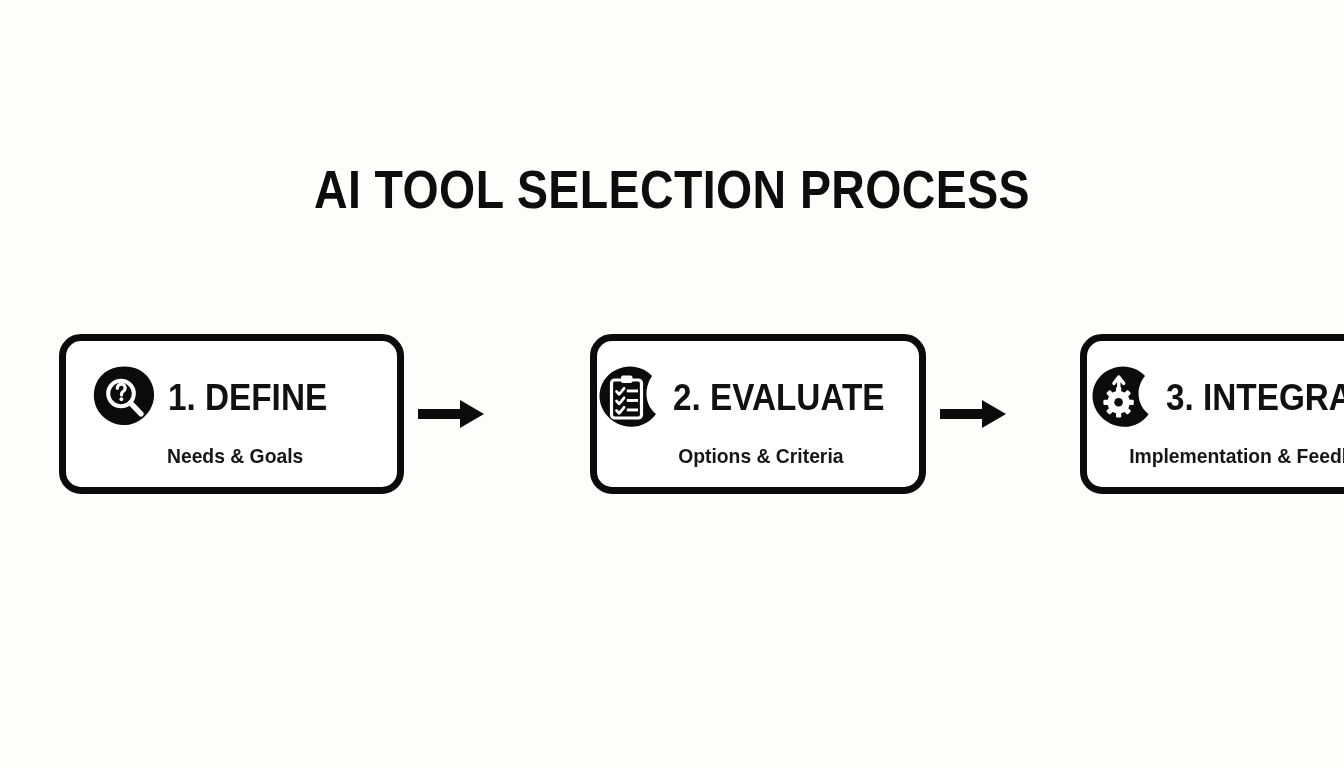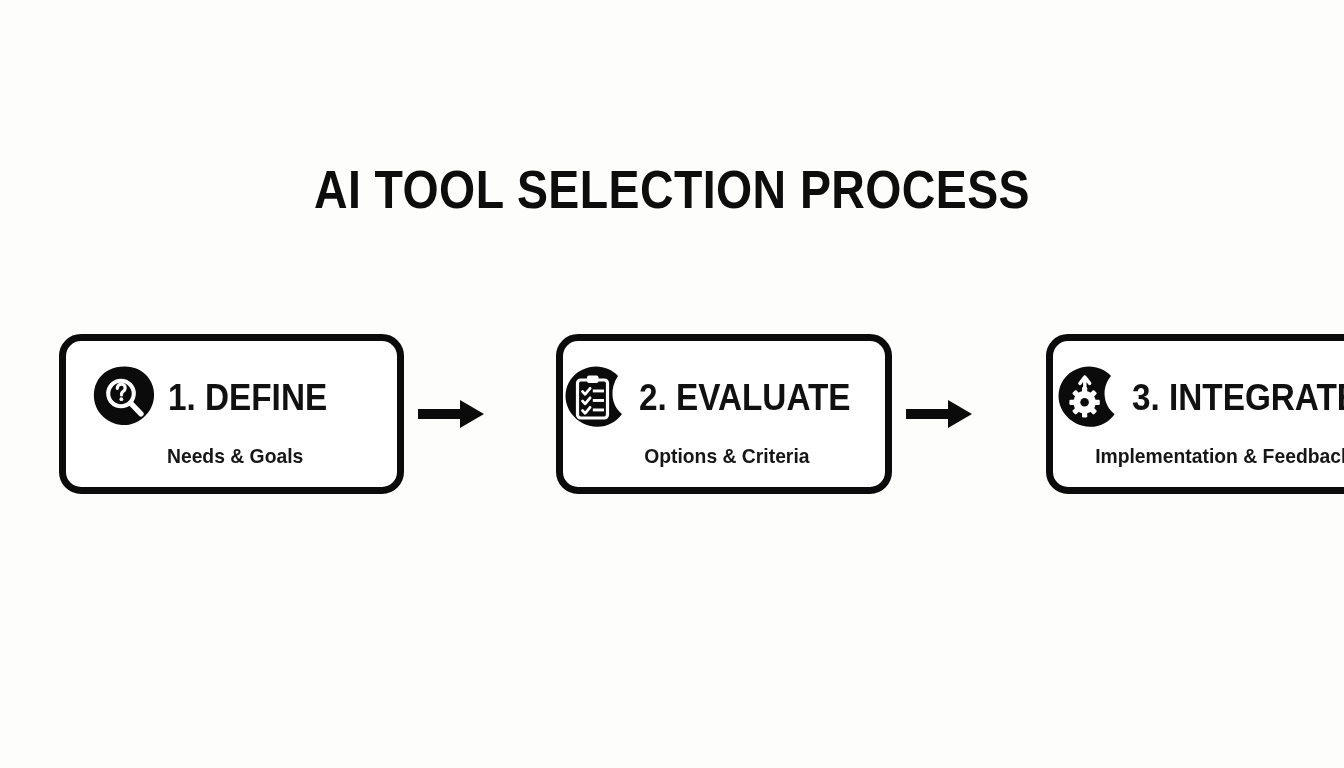--- a/index.html
+++ b/index.html
@@ -107,21 +107,21 @@
     font-size: 21px;
     color: #161616;
     white-space: nowrap;
     margin-top: 14px;
     transform: scaleX(0.92);
     line-height: 1;
   }
 
   
   .card-1 { width: 345px; margin-left: 59px; }
-  .card-2 { width: 336px; margin-left: 56px; }
+  .card-2 { width: 336px; margin-left: 90px; }
   .card-3 { width: 348px; margin-left: 58px; }
 
   .card-1 .card-head { padding-right: 26px; }
   .card-2 .card-head { padding-right: 10px; }
   .card-3 .card-head { padding-right: 0px; }
 
   .card-1 .step-sub { margin-left: 8px; }
   .card-2 .step-sub { margin-left: 6px; }
   .card-3 .step-sub { margin-left: 6px; }
 

